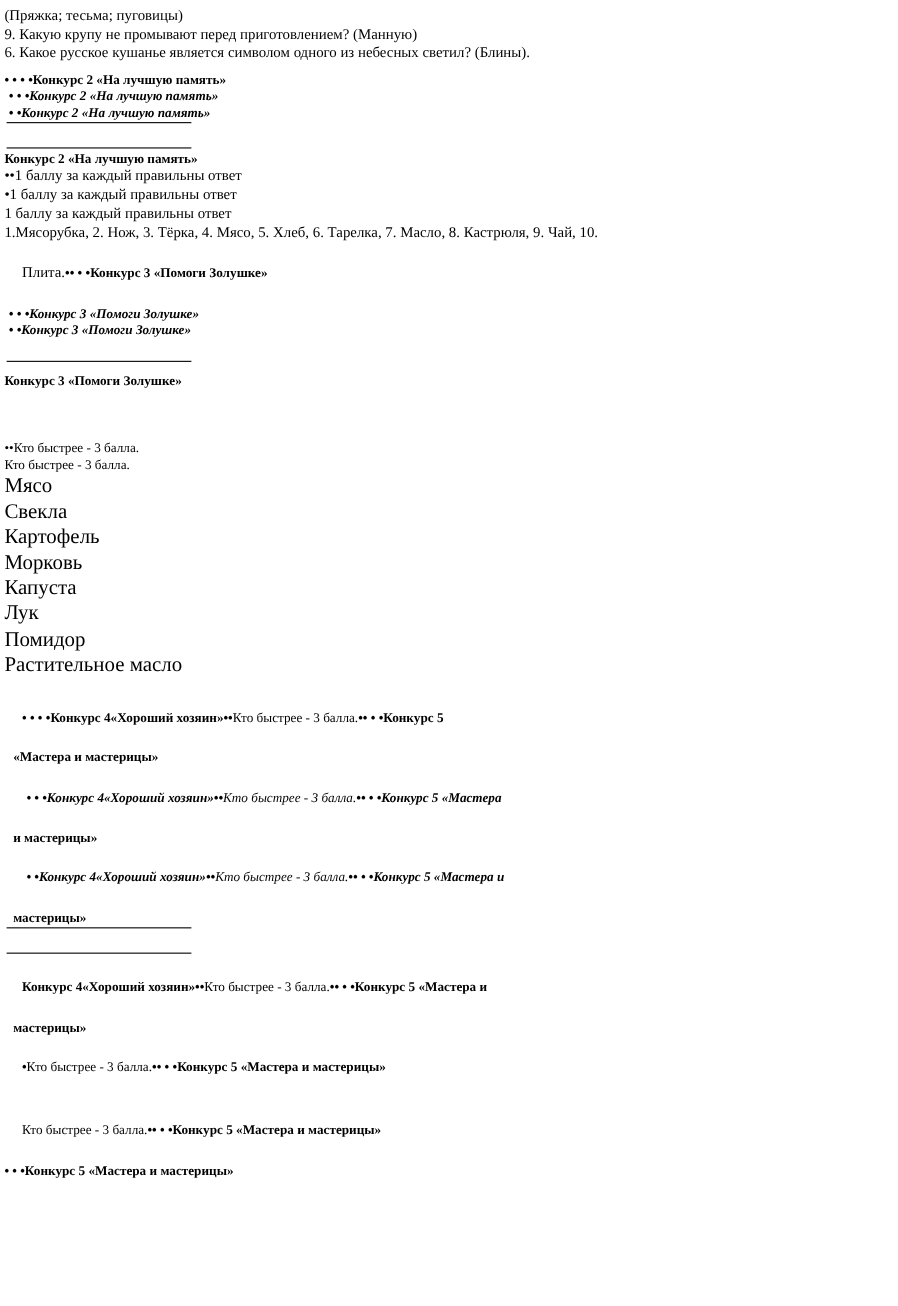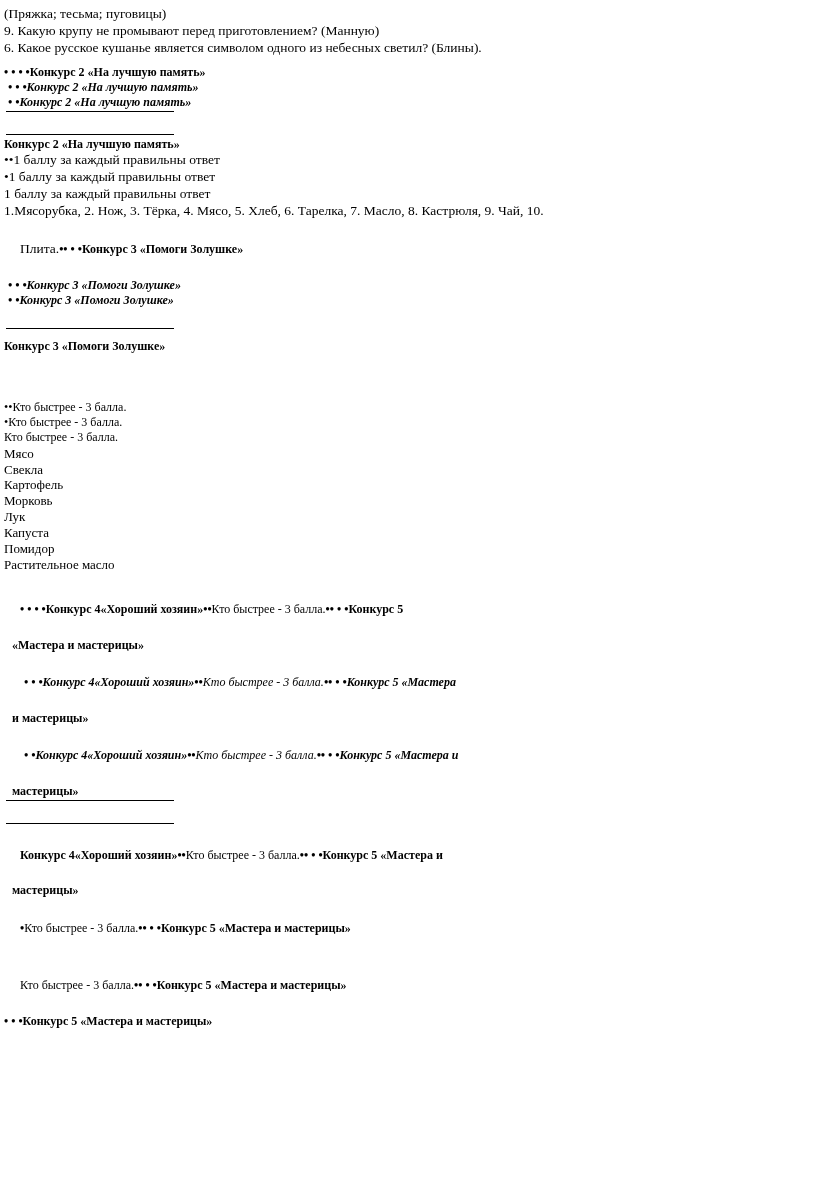--- a/index.html
+++ b/index.html
@@ -45,21 +45,21 @@
     border-top: 1px solid #000;
     margin: 2px 0 2px 2px;
   }
   .gap-s { height: 8px; }
   .gap-m { height: 18px; }
   .gap-xl { height: 46px; }
   .mixed .plain {
     font-weight: normal;
   }
   .list-item {
-    font-size: 13px;
+    font-size: 19px;
     line-height: 1.22;
     margin: 0;
   }
 </style>
 </head>
 <body>
 
 <div class="page">
 
   <div class="line sm">(Пряжка; тесьма; пуговицы)</div>
@@ -93,29 +93,28 @@
 
   <div class="gap-m"></div>
   <div class="rule"></div>
   <div class="gap-s"></div>
 
   <div class="line bg bold right">Конкурс 3 «Помоги Золушке»</div>
 
   <div class="gap-xl"></div>
 
   <div class="line bg">••Кто быстрее - 3 балла.</div>
-  <div class="line bg right">•Кто быстрее - 3 балла.</div>
   <div class="line bg">Кто быстрее - 3 балла.</div>
 
   <div class="list-item">Мясо</div>
   <div class="list-item">Свекла</div>
   <div class="list-item">Картофель</div>
   <div class="list-item">Морковь</div>
+  <div class="list-item">Капуста</div>
   <div class="list-item">Лук</div>
-  <div class="list-item">Капуста</div>
   <div class="list-item">Помидор</div>
   <div class="list-item">Растительное масло</div>
 
   <div class="gap-s"></div>
 
   <div class="line mixed">
     <span class="bg bold">• • • •Конкурс 4«Хороший хозяин»••</span><span class="bg plain">Кто быстрее - 3 балла.</span><span class="bg bold">•• • •Конкурс 5</span>
   </div>
   <div class="line bg bold indent-2">«Мастера и мастерицы»</div>
 

